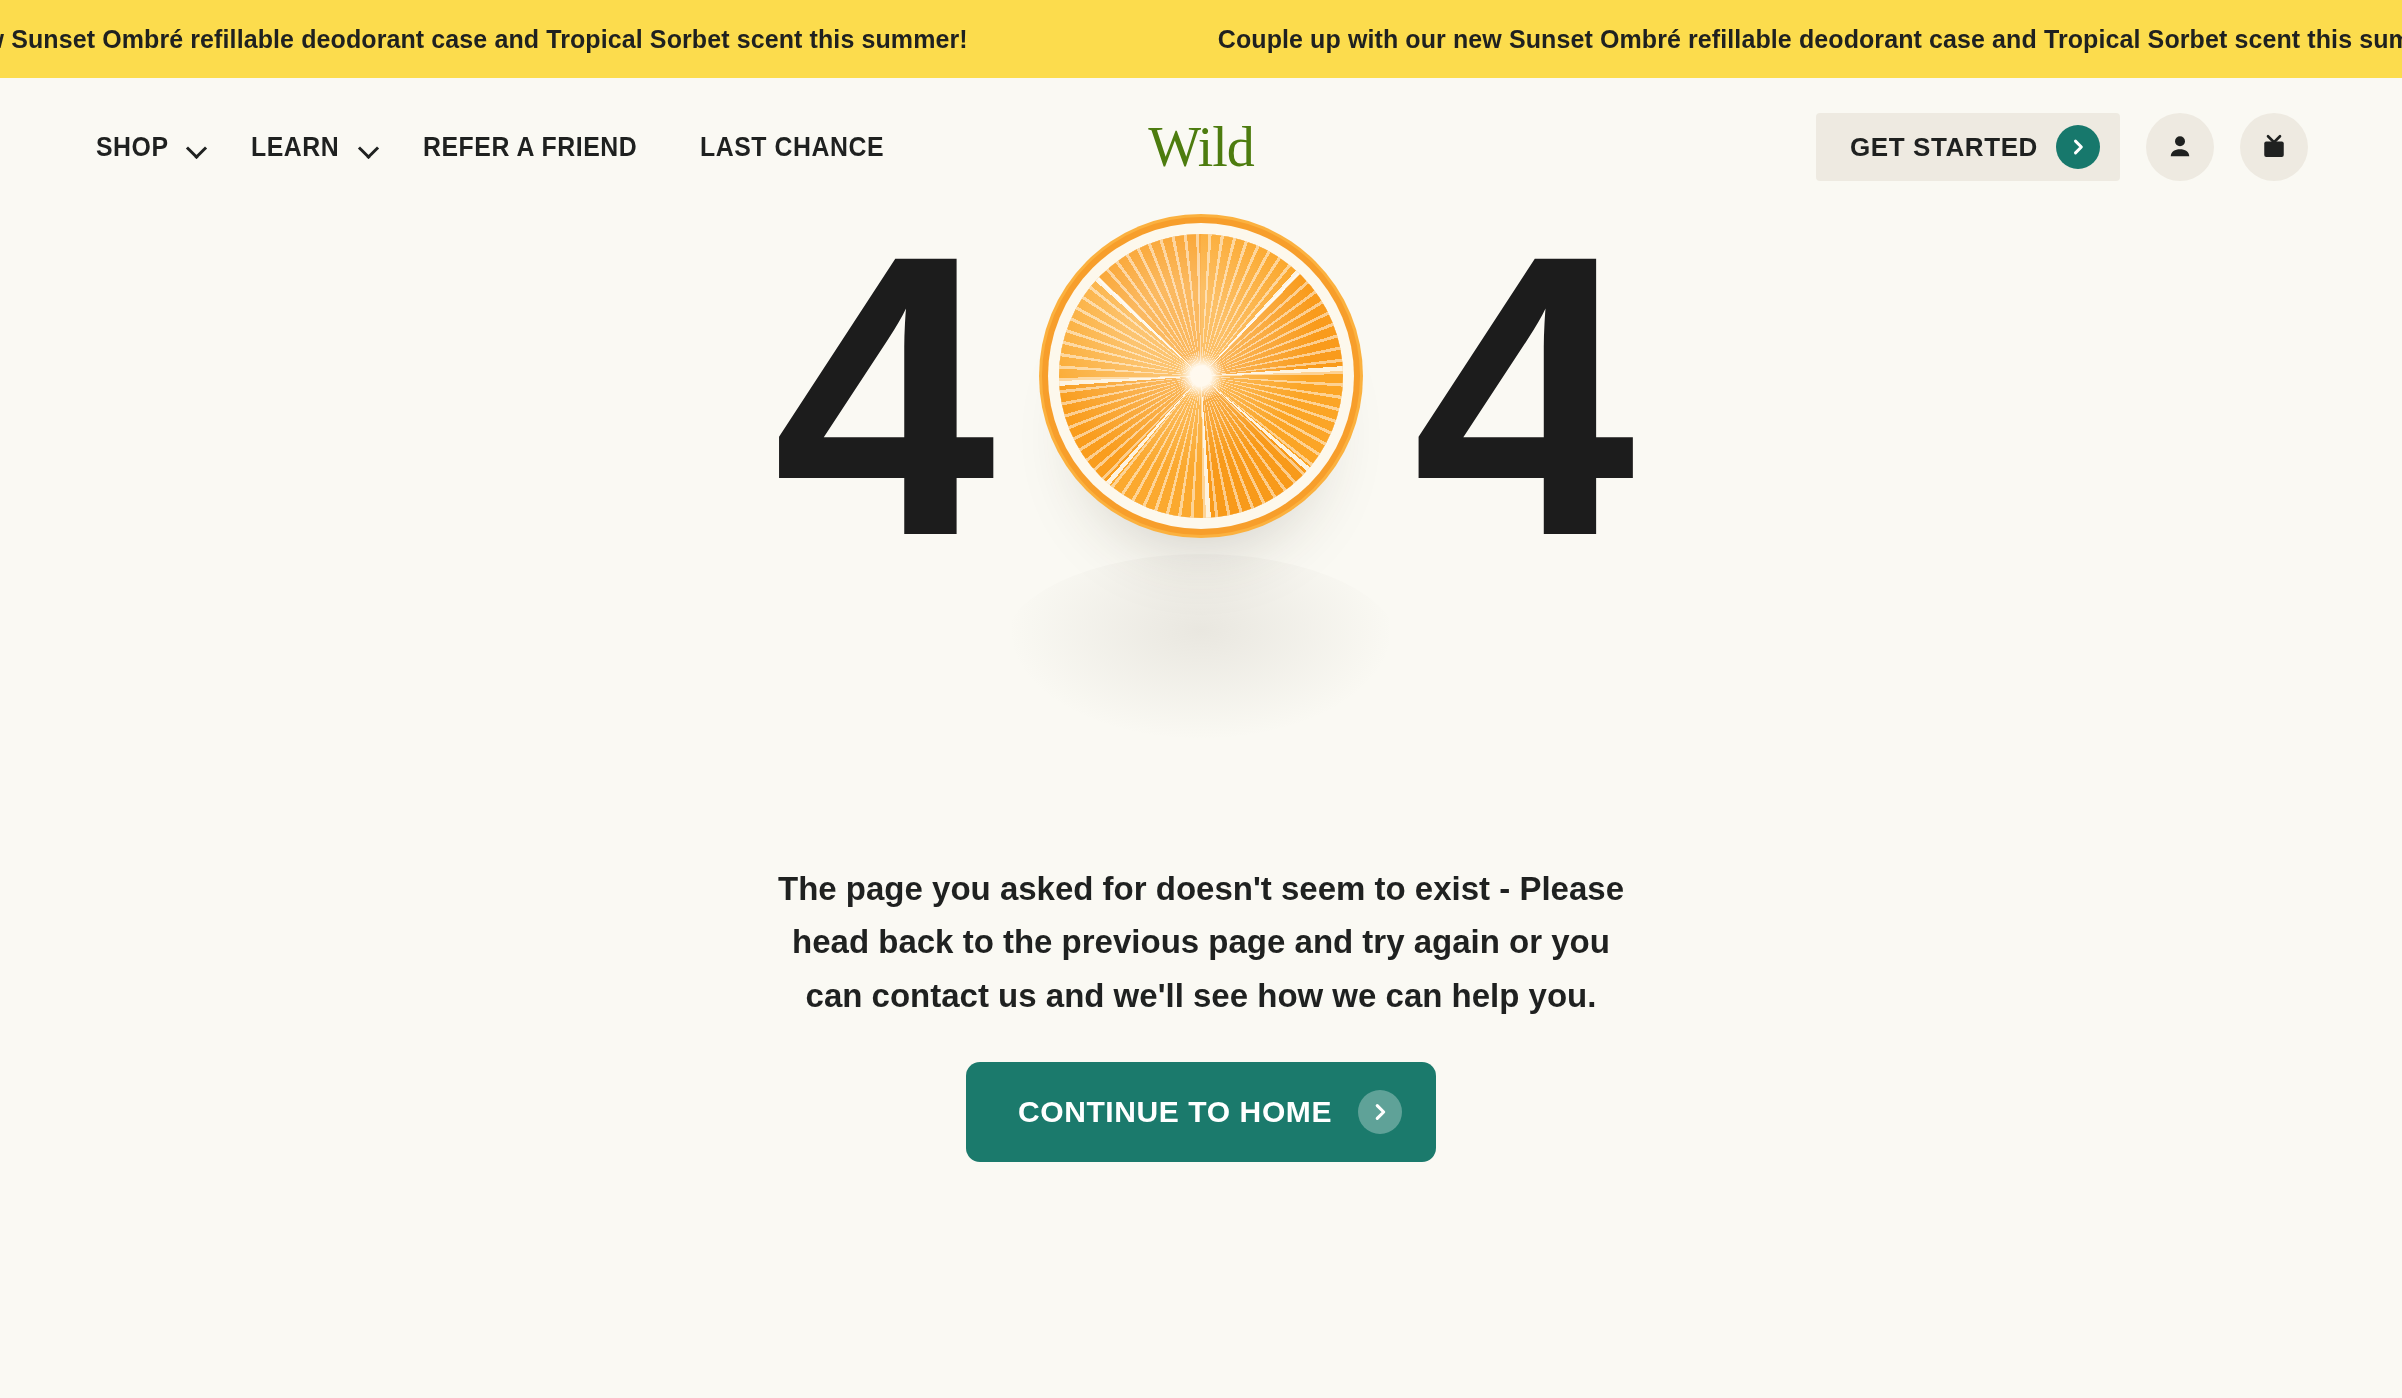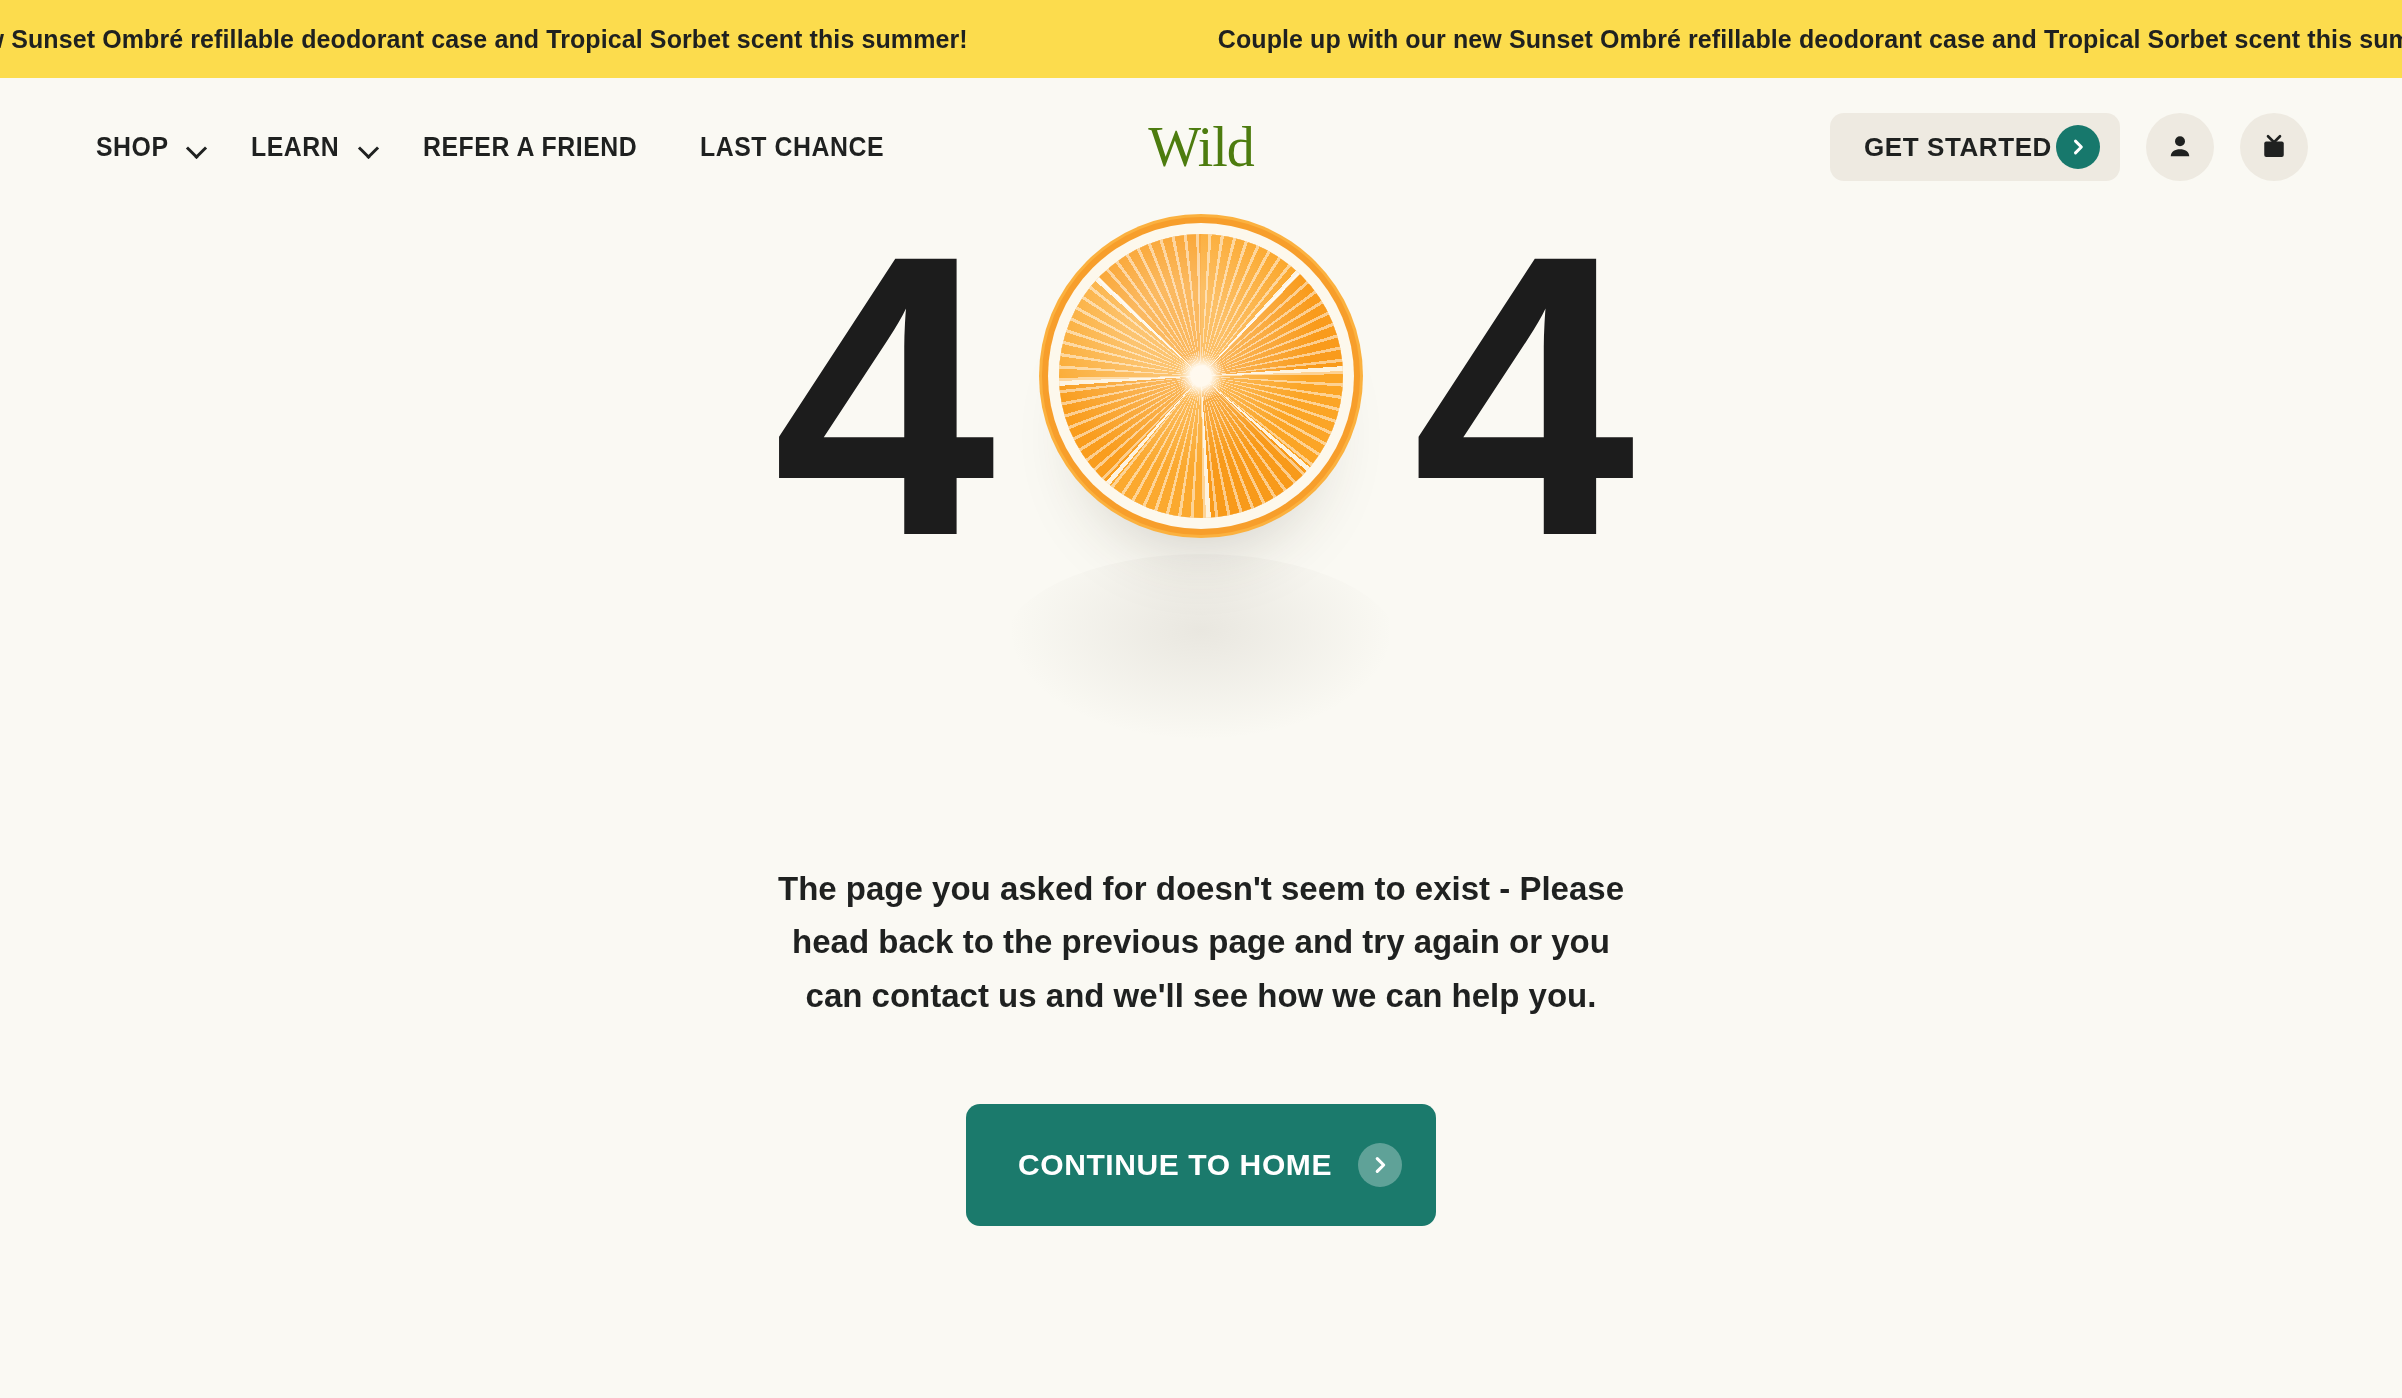--- a/index.html
+++ b/index.html
@@ -122,24 +122,24 @@
     align-items: center;
     justify-content: flex-end;
     gap: 26px;
     flex: 1 1 0;
     margin-right: -6px;
   }
 
   .btn-get-started {
     display: flex;
     align-items: center;
-    gap: 4px;
+    gap: 18px;
     background: #eeeae1;
     border: none;
-    border-radius: 14px;
+    border-radius: 4px;
     height: 68px;
     padding: 0 20px 0 34px;
     cursor: pointer;
   }
   .btn-get-started .label {
     font-family: "Liberation Sans", sans-serif;
     font-weight: 700;
     font-size: 26px;
     letter-spacing: 0.6px;
     color: #1f2120;
@@ -264,28 +264,28 @@
     width: 880px;
     text-align: center;
     font-family: "Liberation Sans", sans-serif;
     font-size: 33px;
     line-height: 1.62;
     color: #1f2120;
     font-weight: 700;
   }
 
   .btn-continue {
-    margin-top: 82px;
+    margin-top: 40px;
     display: flex;
     align-items: center;
     gap: 26px;
     background: #1b7a6c;
     border: none;
     border-radius: 14px;
-    height: 122px;
+    height: 100px;
     padding: 0 34px 0 52px;
     cursor: pointer;
   }
   .btn-continue .label {
     font-family: "Liberation Sans", sans-serif;
     font-weight: 700;
     font-size: 30px;
     letter-spacing: 0.6px;
     color: #ffffff;
     text-transform: uppercase;

